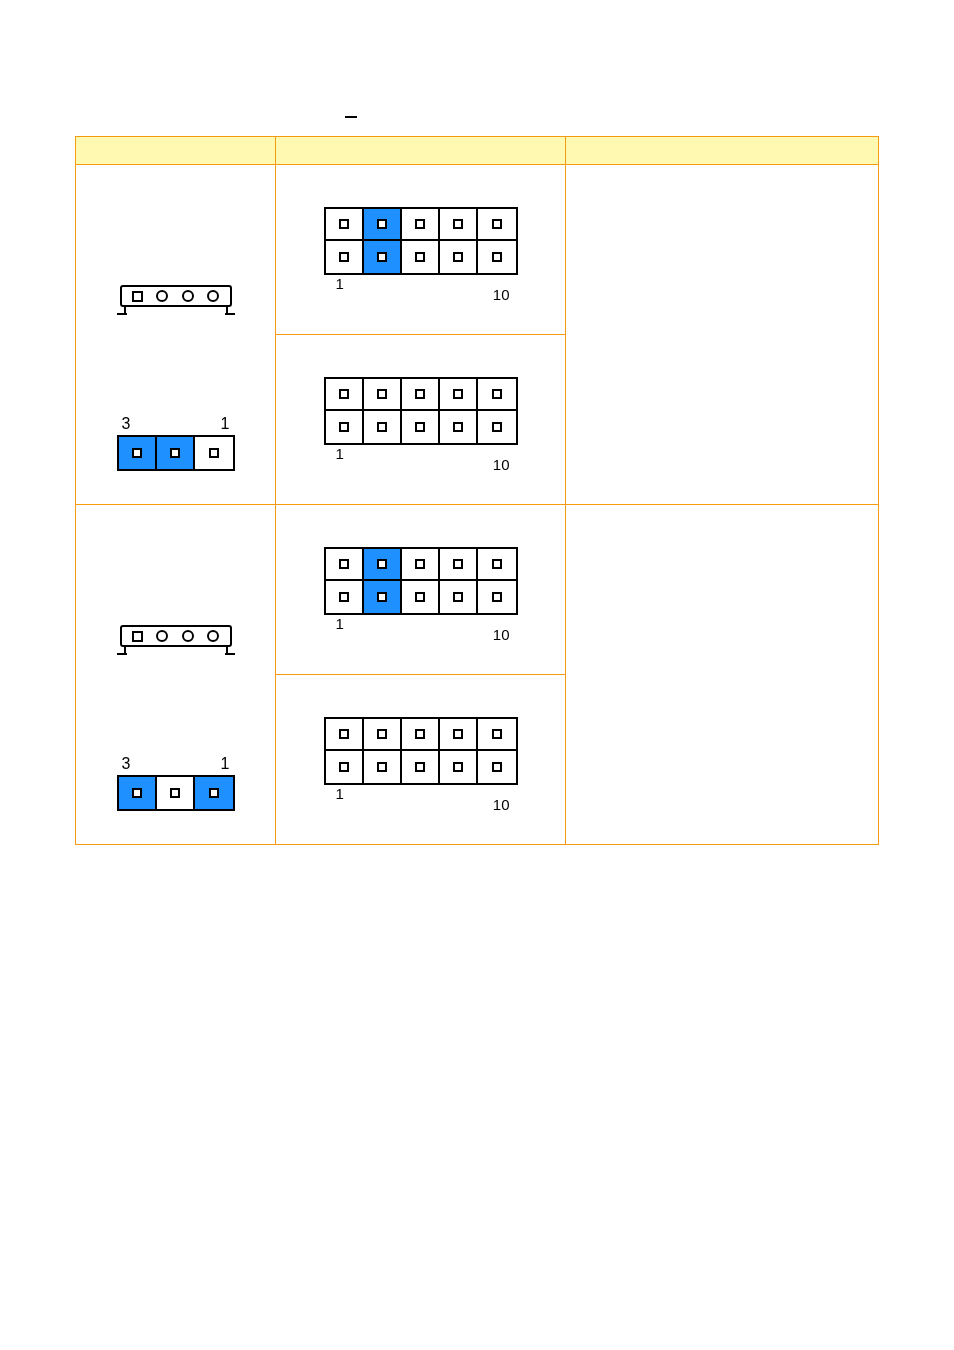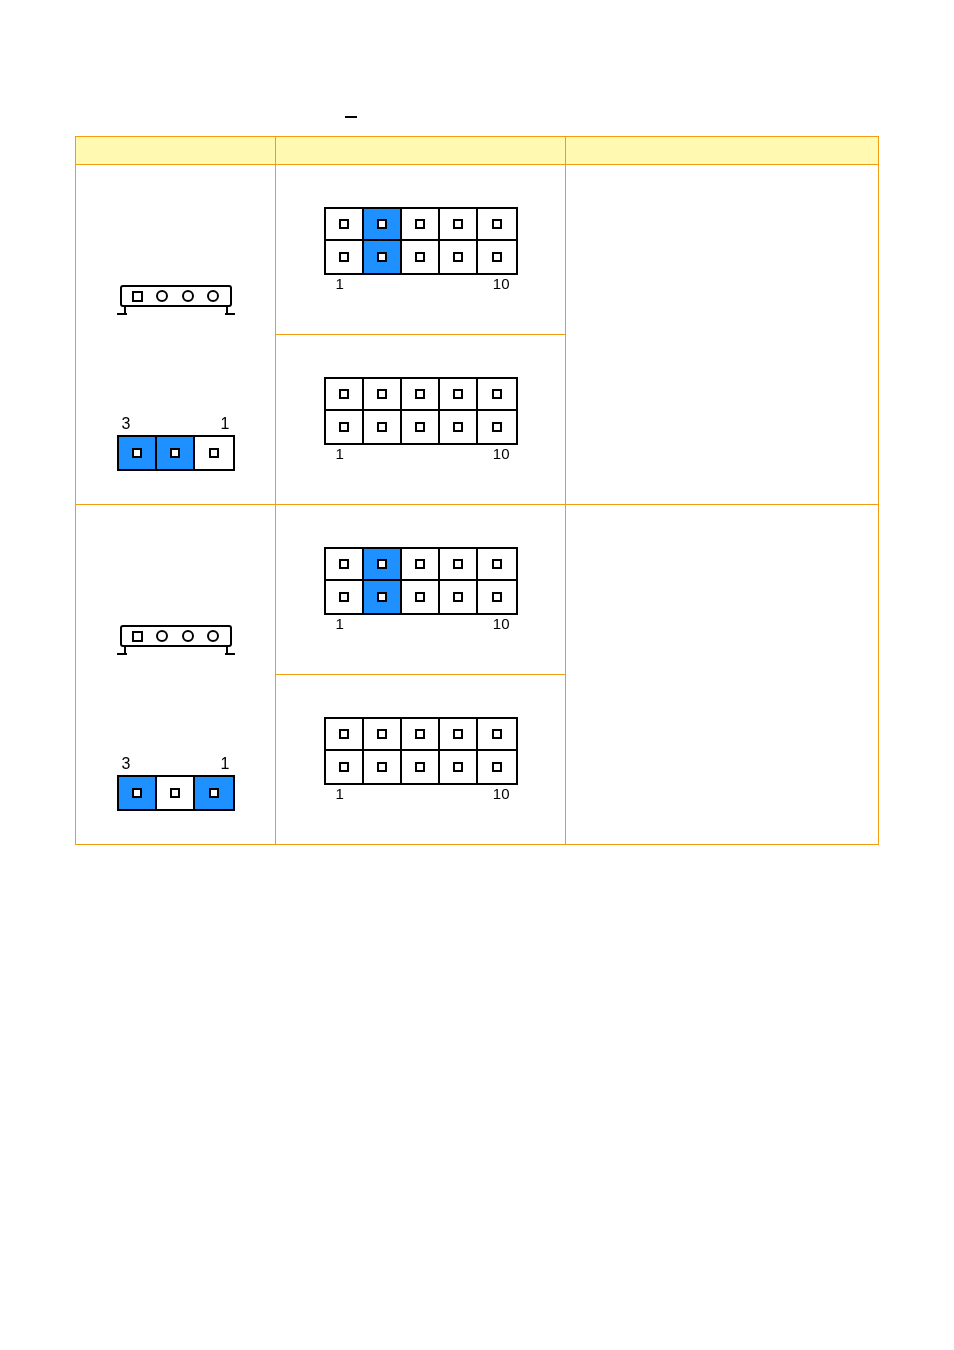--- a/index.html
+++ b/index.html
@@ -144,21 +144,21 @@
   .map-grid .cell .dot {
     width: 10px; height: 10px; border: 2px solid #000; background: #fff;
   }
   .map-grid .cell.on { background: #1e90ff; }
   .map-labels {
     position: relative;
     height: 18px;
     font-size: 15px;
   }
   .map-labels .lab1 { position: absolute; left: 12px; top: 0; }
-  .map-labels .lab10 { position: absolute; right: 8px; top: 0; }
+  .map-labels .lab10 { position: absolute; right: 8px; top: 11px; }
 </style>
 </head>
 <body>
 
 <div class="page">
   <div class="dash"></div>
 
   <table class="main">
     <colgroup>
       <col class="col1">

